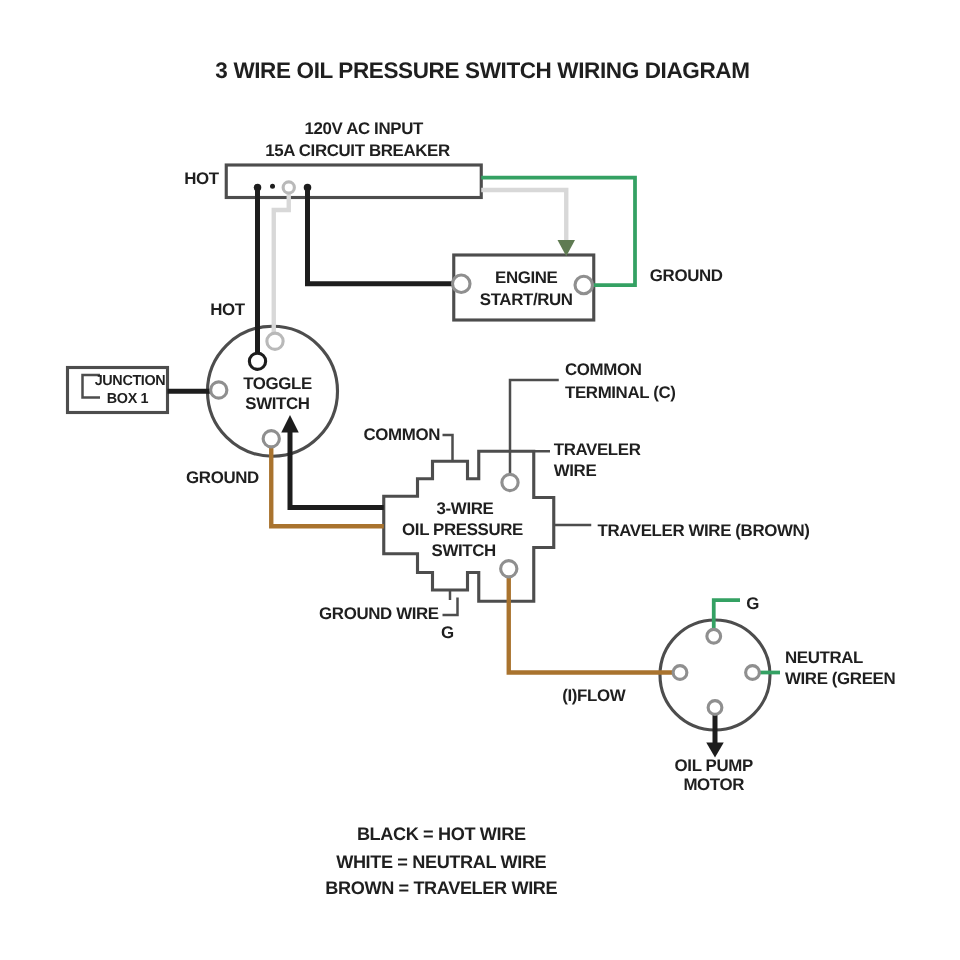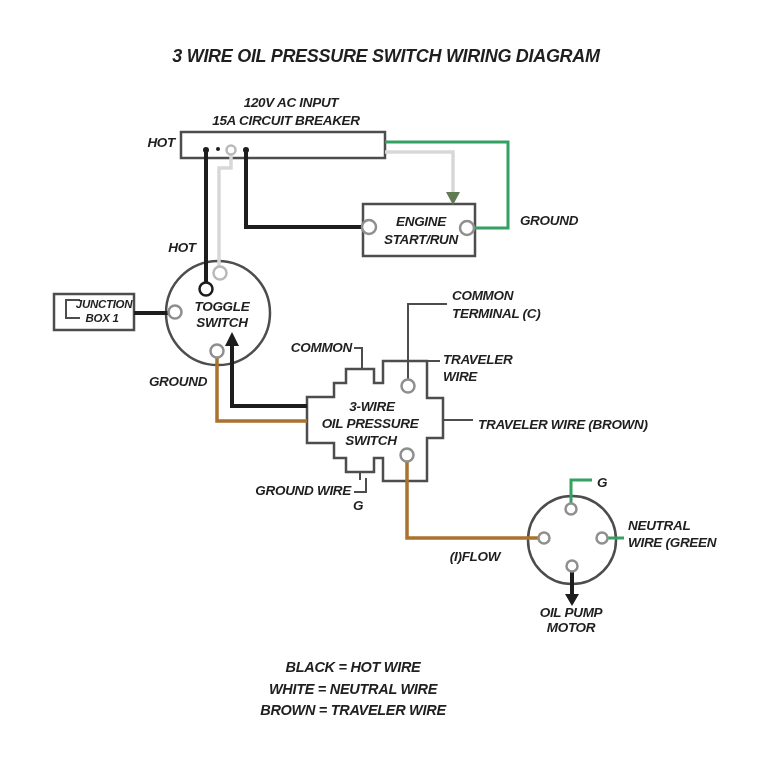--- a/index.html
+++ b/index.html
@@ -1,16 +1,16 @@
 <!DOCTYPE html>
 <html><head>
 <meta charset="utf-8">
 <style>
   html,body{margin:0;padding:0;background:#ffffff;}
-  .stage{width:768px;height:768px;background:#ffffff;position:relative;overflow:hidden;font-style:italic;}
+  .stage{width:768px;height:768px;background:#ffffff;position:relative;overflow:hidden;}
   svg{display:block;}
   text{font-family:"Liberation Sans",sans-serif;font-weight:bold;fill:#1f1f1f;letter-spacing:-0.3px;}
   .t18{font-size:18px;}
   .t13{font-size:13.5px;}
   .t14{font-size:14.5px;}
   .t11{font-size:11.5px;}
   .shape{fill:#ffffff;stroke:#4d4d4d;stroke-width:2.5;}
   .wire-black{stroke:#1d1d1d;stroke-width:4;fill:none;}
   .wire-white{stroke:#d8d8d8;stroke-width:3.5;fill:none;}
   .wire-green{stroke:#34a163;stroke-width:3;fill:none;}

